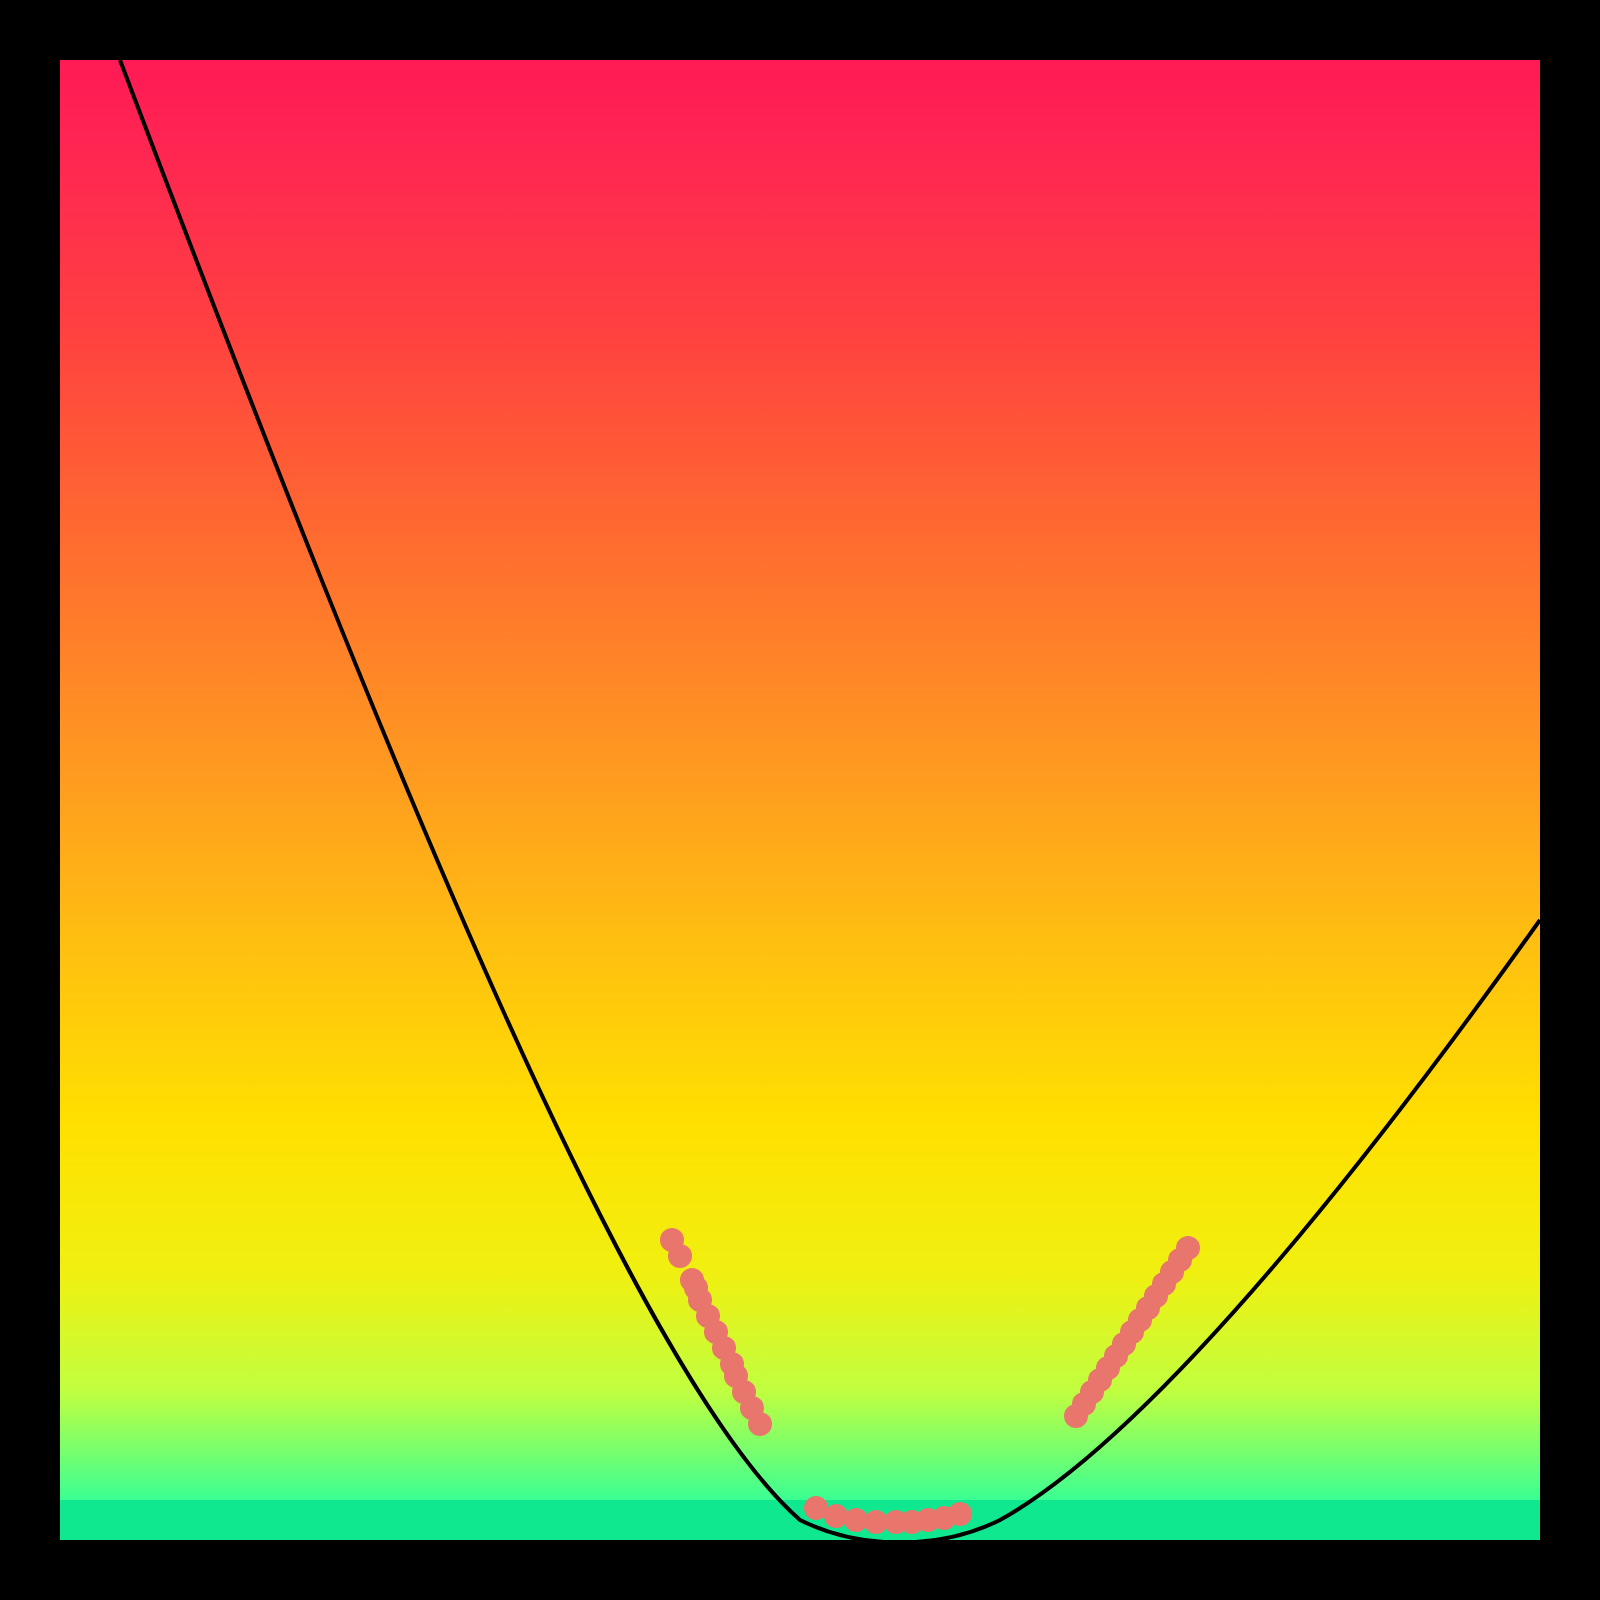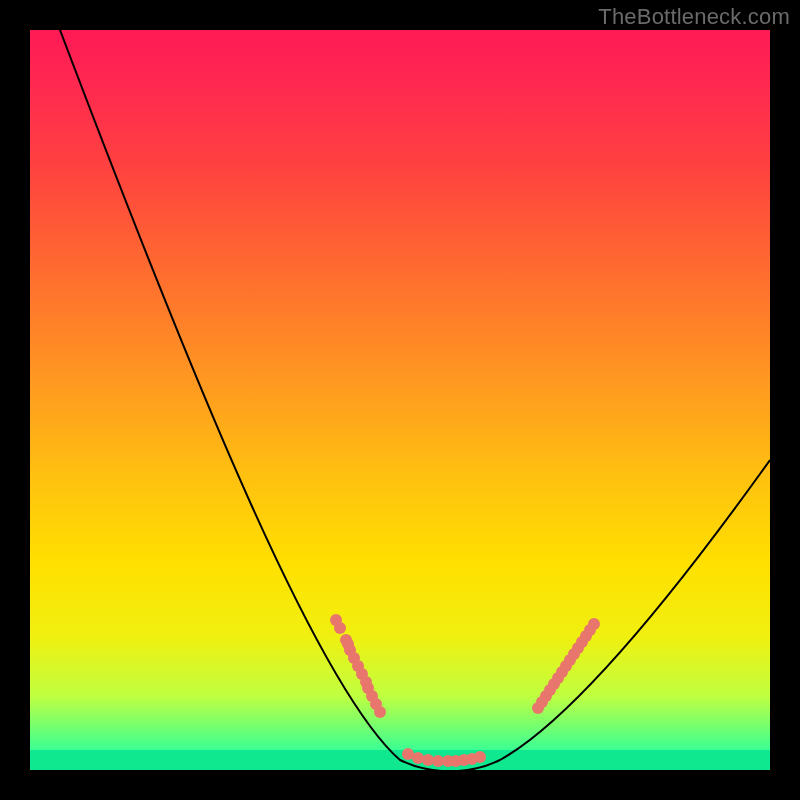--- a/index.html
+++ b/index.html
@@ -60,21 +60,20 @@
     left: 0;
     top: 0;
     width: 740px;
     height: 740px;
   }
 </style>
 </head>
 <body>
 
 <div class="frame">
-  <div class="watermark">TheBottleneck.com</div>
 
   <div class="plot">
     <div class="green-band"></div>
 
     <svg class="curve" viewBox="0 0 740 740">
       <path id="curve-path" fill="none" stroke="#000" stroke-width="2" d="M 30 0 C 170 370, 290 660, 370 730 C 400 745, 440 745, 470 730 C 560 680, 690 500, 740 430"></path>
       <g id="dots-left">
           <circle cx="306" cy="590" r="6" fill="#e8766c"></circle>
           <circle cx="310" cy="598" r="6" fill="#e8766c"></circle>
           <circle cx="316" cy="610" r="6" fill="#e8766c"></circle>

